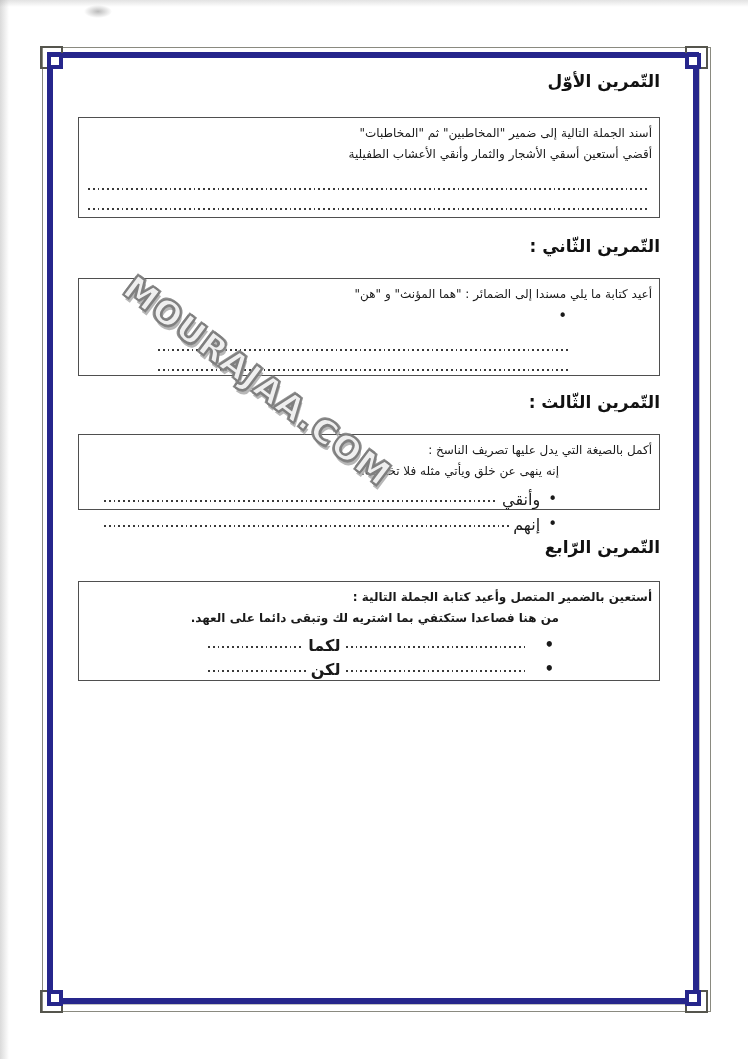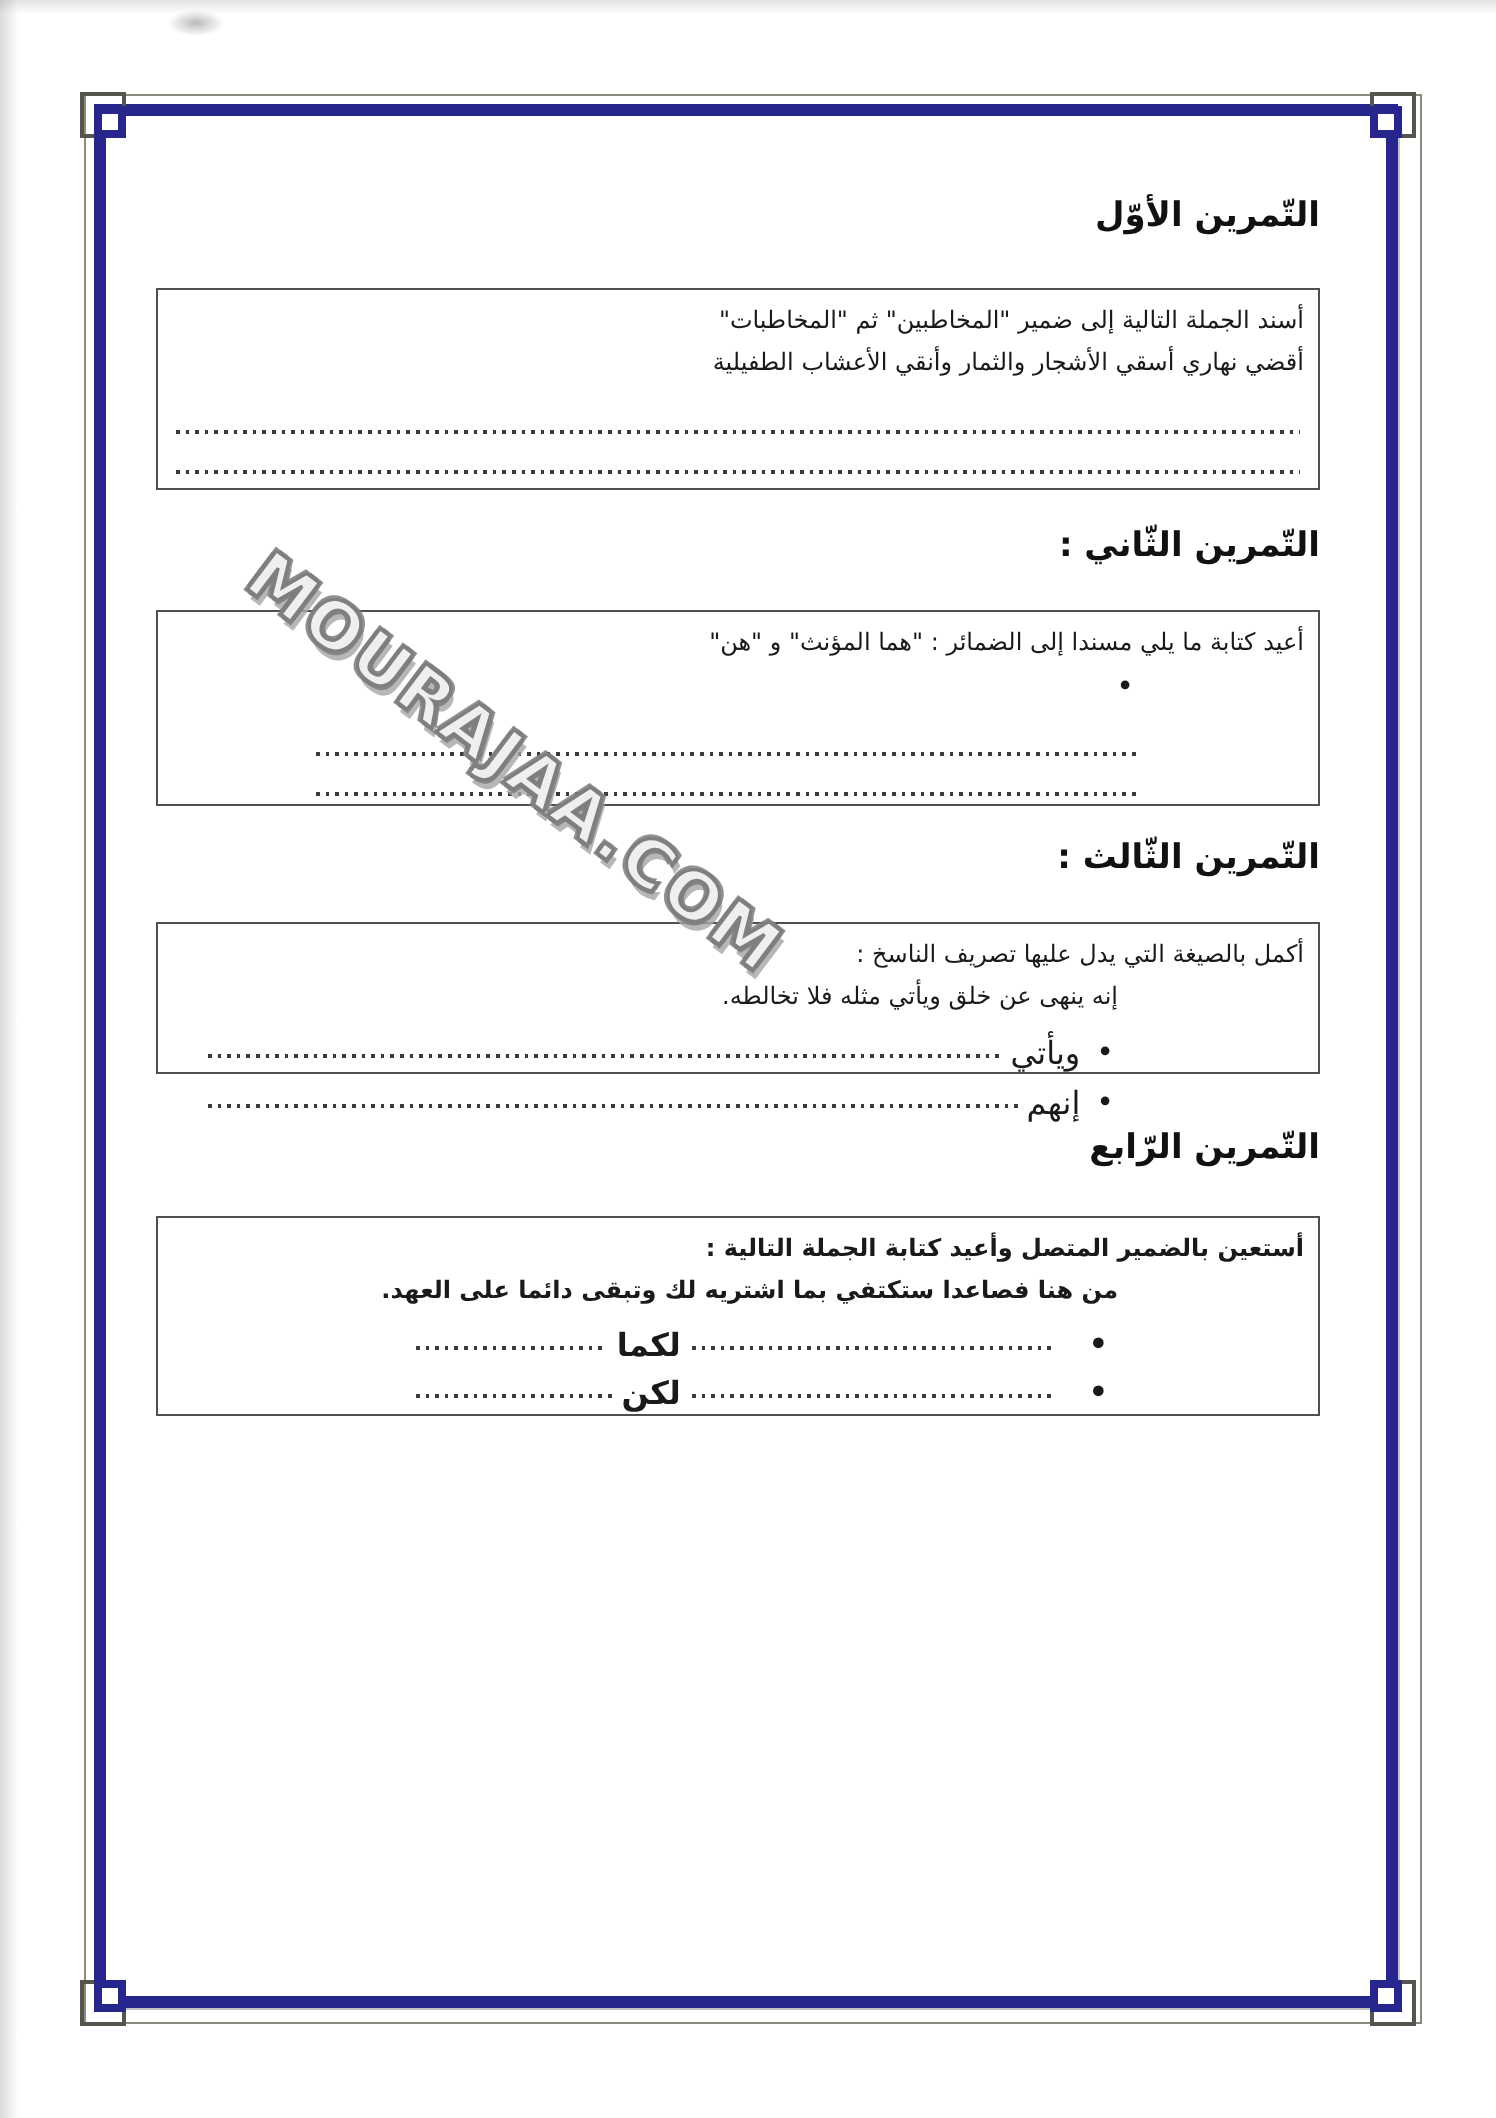--- a/index.html
+++ b/index.html
@@ -35,21 +35,21 @@
   .c-tr-big { left:685px; top:46px; }  .c-tr-small { left:685px; top:53px; }
   .c-bl-big { left:40px; top:990px; }  .c-bl-small { left:47px; top:990px; }
   .c-br-big { left:685px; top:990px; } .c-br-small { left:685px; top:990px; }
 
   
   .content { position:absolute; left:53px; top:58px; width:628px; height:928px;
     direction:rtl; text-align:right; box-sizing:border-box;
     padding:0 21px 0 25px; color:#1a1a1a; }
   .heading { font-size:17px; font-weight:700; color:#111111; line-height:22px; }
   .h-main { margin-top:30px; }
-  .h-ex1  { margin-top:39px; }
+  .h-ex1  { margin-top:12px; }
   .h-ex2  { margin-top:17px; }
   .h-ex3  { margin-top:15px; }
   .h-ex4  { margin-top:26px; }
 
   .exbox { border:1px solid #4f4f4f; background:#ffffff; box-sizing:border-box;
     padding:5px 7px 0 7px; }
   .box1 { margin-top:25px; height:101px; }
   .box2 { margin-top:21px; height:98px; }
   .box3 { margin-top:21px; height:76px; }
   .box4 { margin-top:23px; height:100px;font-weight:bold; }
@@ -111,21 +111,21 @@
   <div class="sq-small c-bl-small"></div>
   <div class="sq-big c-br-big"></div>
   <div class="sq-small c-br-small"></div>
 
   <div class="content" lang="ar">
 
     <div class="heading h-ex1">التّمرين الأوّل</div>
 
     <div class="exbox box1">
       <div class="tline">أسند الجملة التالية إلى ضمير "المخاطبين" ثم "المخاطبات"</div>
-      <div class="tline">أقضي نهاري أسقي الأشجار والثمار وأنقي الأعشاب الطفيلية</div>
+      <div class="tline">أقضي أستعين أسقي الأشجار والثمار وأنقي الأعشاب الطفيلية</div>
       <div class="dotline dl1-a"></div>
       <div class="dotline dl1-b"></div>
     </div>
 
     <div class="heading h-ex2">التّمرين الثّاني :</div>
 
     <div class="exbox box2">
       <div class="tline">أعيد كتابة ما يلي مسندا إلى الضمائر : "هما المؤنث" و "هن"</div>
       <div class="brow brow2">
         <span class="blt">•</span>
@@ -134,21 +134,21 @@
       <div class="dotline dl2-b"></div>
     </div>
 
     <div class="heading h-ex3">التّمرين الثّالث :</div>
 
     <div class="exbox box3">
       <div class="tline">أكمل بالصيغة التي يدل عليها تصريف الناسخ :</div>
       <div class="tline indent2">إنه ينهى عن خلق ويأتي مثله فلا تخالطه.</div>
       <div class="brow brow3 r1">
         <span class="blt">•</span>
-        <span class="bword">ويأتي</span>
+        <span class="bword">وأنقي</span>
         <span class="dots dots-fill"></span>
       </div>
       <div class="brow brow3 r2">
         <span class="blt">•</span>
         <span class="bword">إنهم</span>
         <span class="dots dots-fill"></span>
       </div>
     </div>
 
     <div class="heading h-ex4">التّمرين الرّابع</div>

